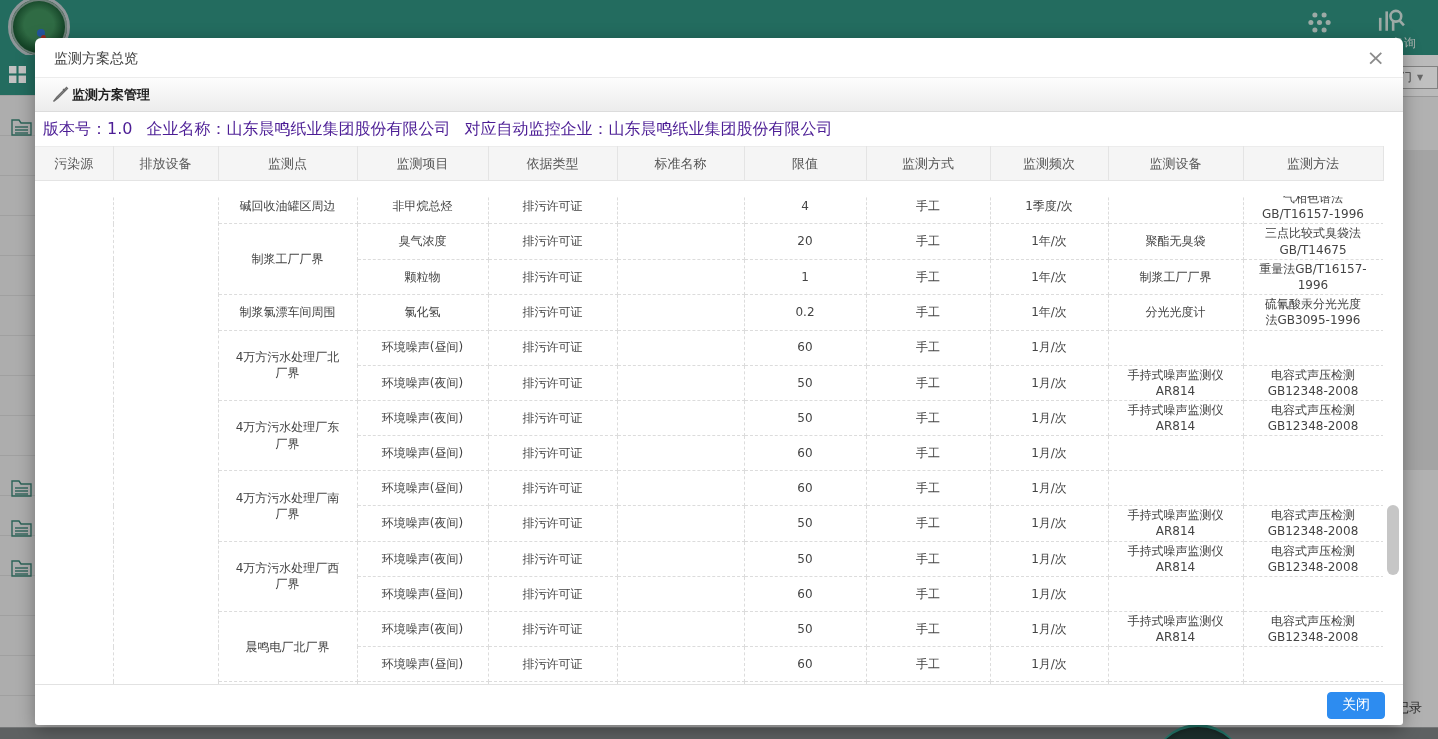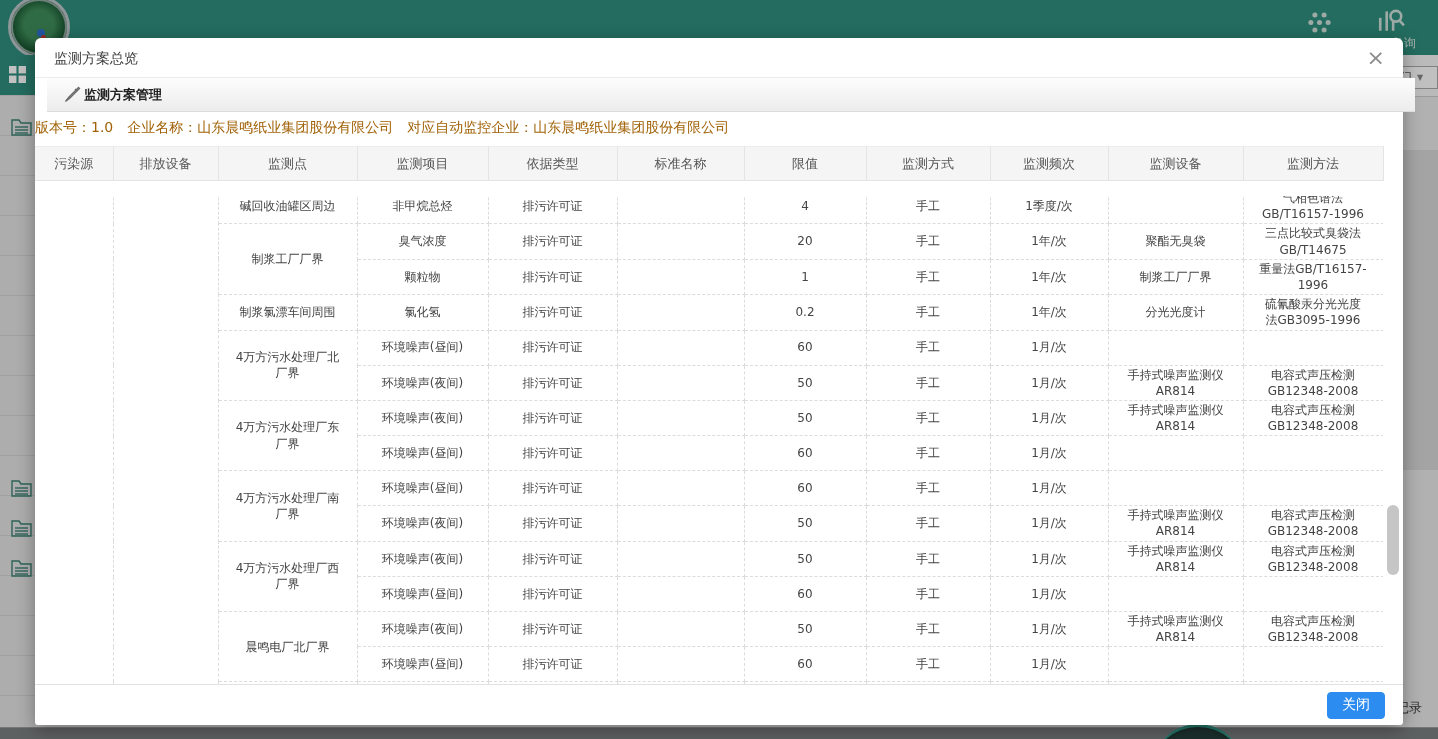--- a/index.html
+++ b/index.html
@@ -42,26 +42,26 @@
 
   
   .overlay{position:absolute;inset:0;background:rgba(0,0,0,0.24);z-index:5}
 
   
   .modal{position:absolute;left:35px;top:38px;width:1368px;height:687px;background:#fff;z-index:10;
     box-shadow:0 5px 18px rgba(0,0,0,0.35);border-radius:6px}
   .m-header{position:absolute;left:0;top:0;width:100%;height:40px;border-bottom:1px solid #ececec}
   .m-title{position:absolute;left:19px;top:0;line-height:40px;font-size:14px;color:#3c3c3c}
   .m-close{position:absolute;right:18px;top:7px;font-size:22px;color:#8c8c8c;cursor:pointer;line-height:26px}
-  .m-section{position:absolute;left:12px;top:40px;width:100%;height:34px;
+  .m-section{position:absolute;left:0;top:40px;width:100%;height:34px;
     background:linear-gradient(#fdfdfd,#ececec);border-bottom:1px solid #dcdcdc}
   .m-section .pen{position:absolute;left:16px;top:7px;color:#6b6b6b}
   .m-section .sec-title{position:absolute;left:37px;top:0;line-height:33px;font-size:13px;font-weight:bold;color:#222}
   .m-info{position:absolute;left:0;top:74px;width:100%;height:46px}
-  .info-line{position:absolute;left:0;top:7px;font-size:14px;color:#a16207;white-space:nowrap}
+  .info-line{position:absolute;left:8px;top:7px;font-size:16px;color:#4c1d95;white-space:nowrap}
   .info-line .gap{display:inline-block;width:14px}
   .note-line{position:absolute;right:13px;top:26px;font-size:13px;white-space:nowrap}
   .nt-red{color:#ef2d2d}.nt-yellow{color:#f0a52a}.nt-green{color:#1db58f}
 
   
   table{border-collapse:collapse;table-layout:fixed}
   .grid-head{position:absolute;left:0;top:108px;width:1348px}
   .grid-head th{height:34px;background:#f5f5f5;border:1px solid #e4e4e4;border-top:1px solid #ececec;
     font-size:13px;font-weight:normal;color:#555;text-align:center}
   .grid-head th:first-child{border-left:none}

